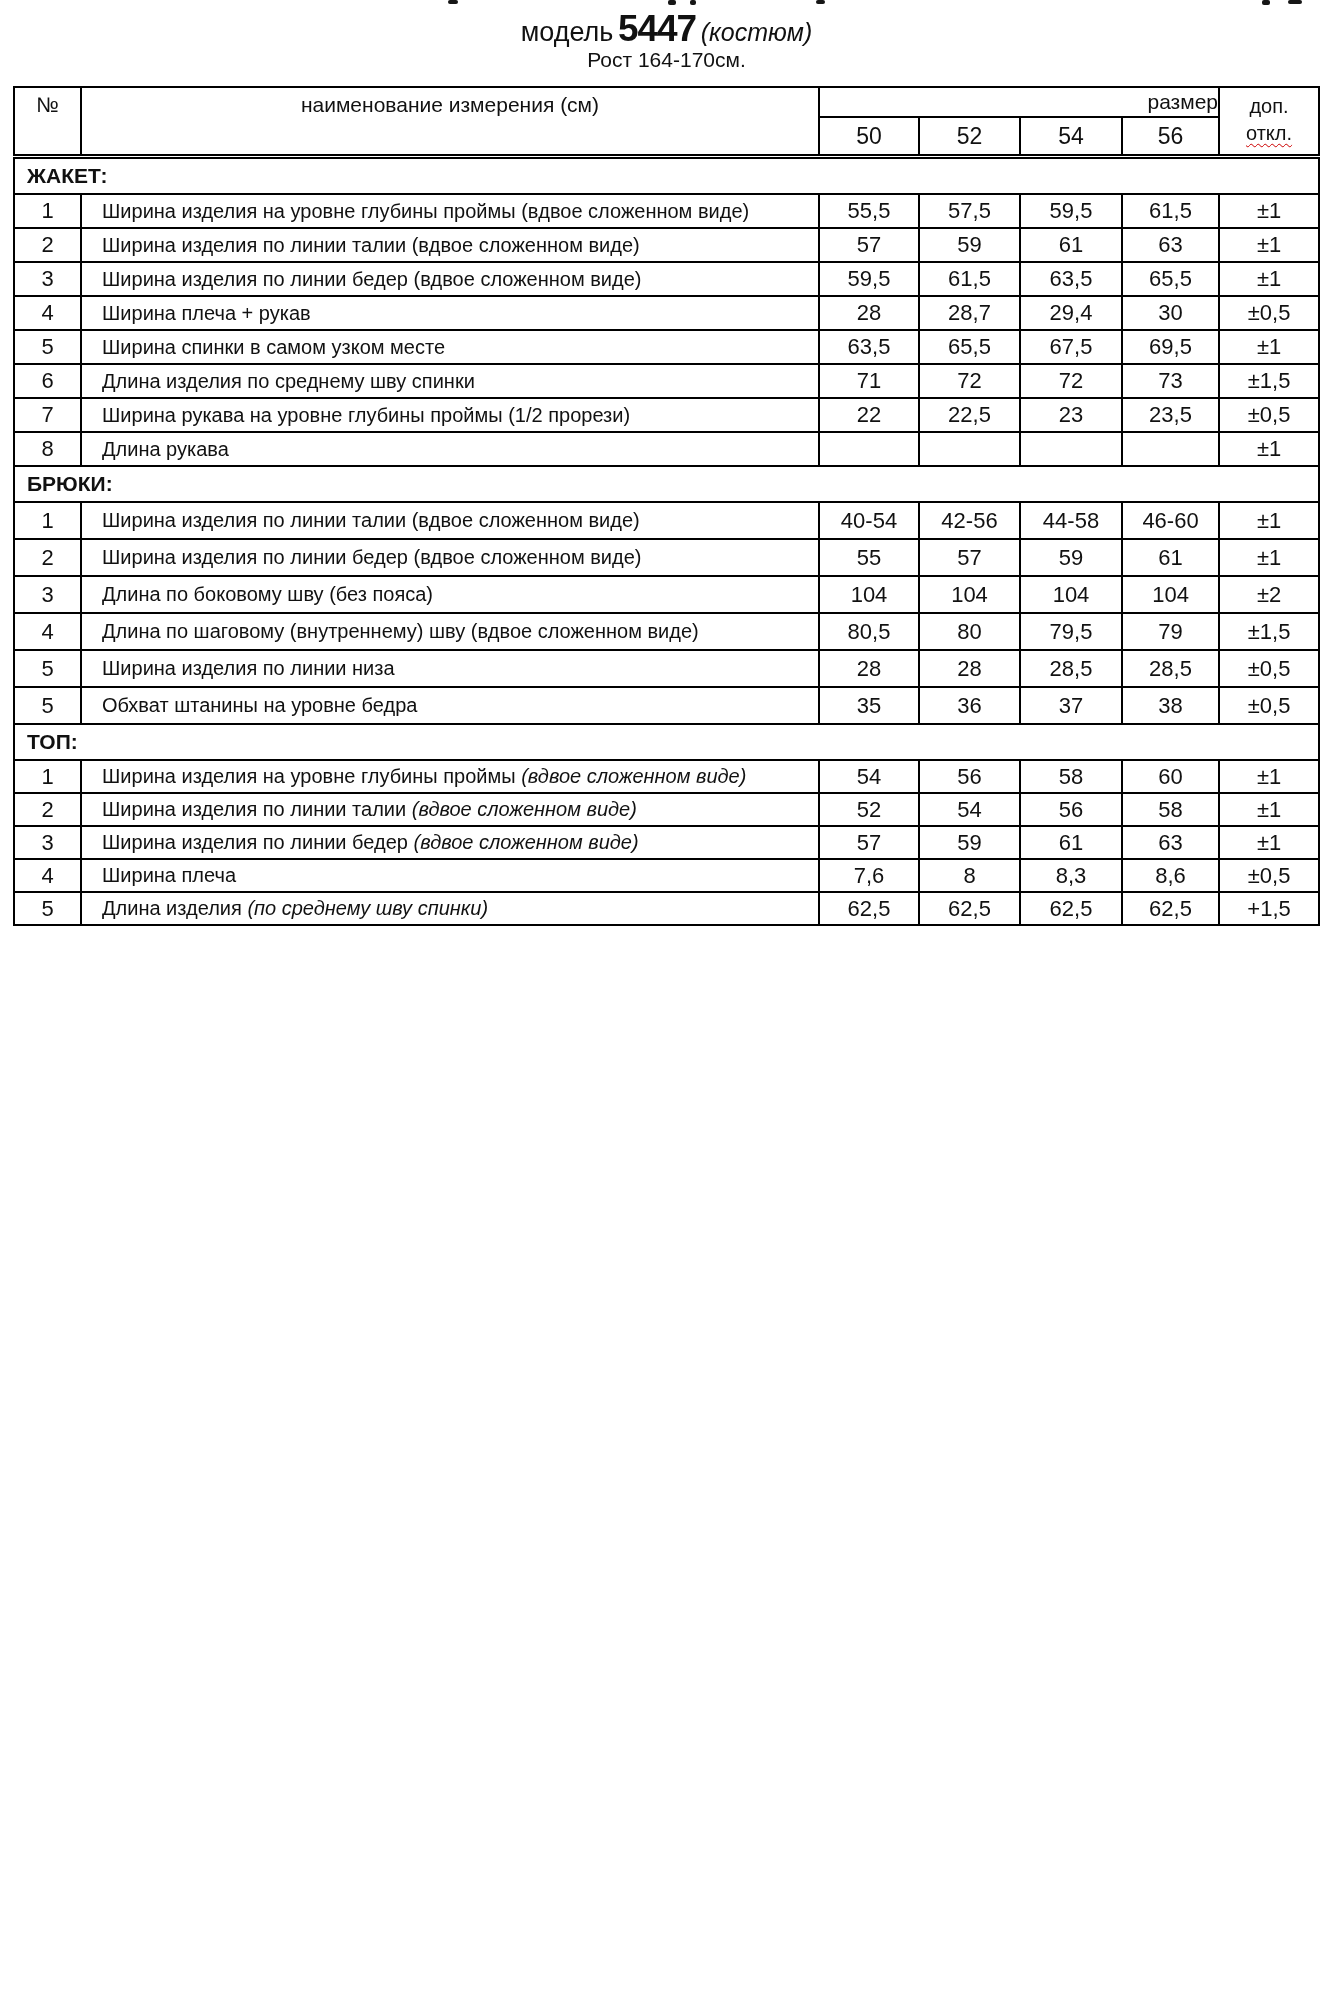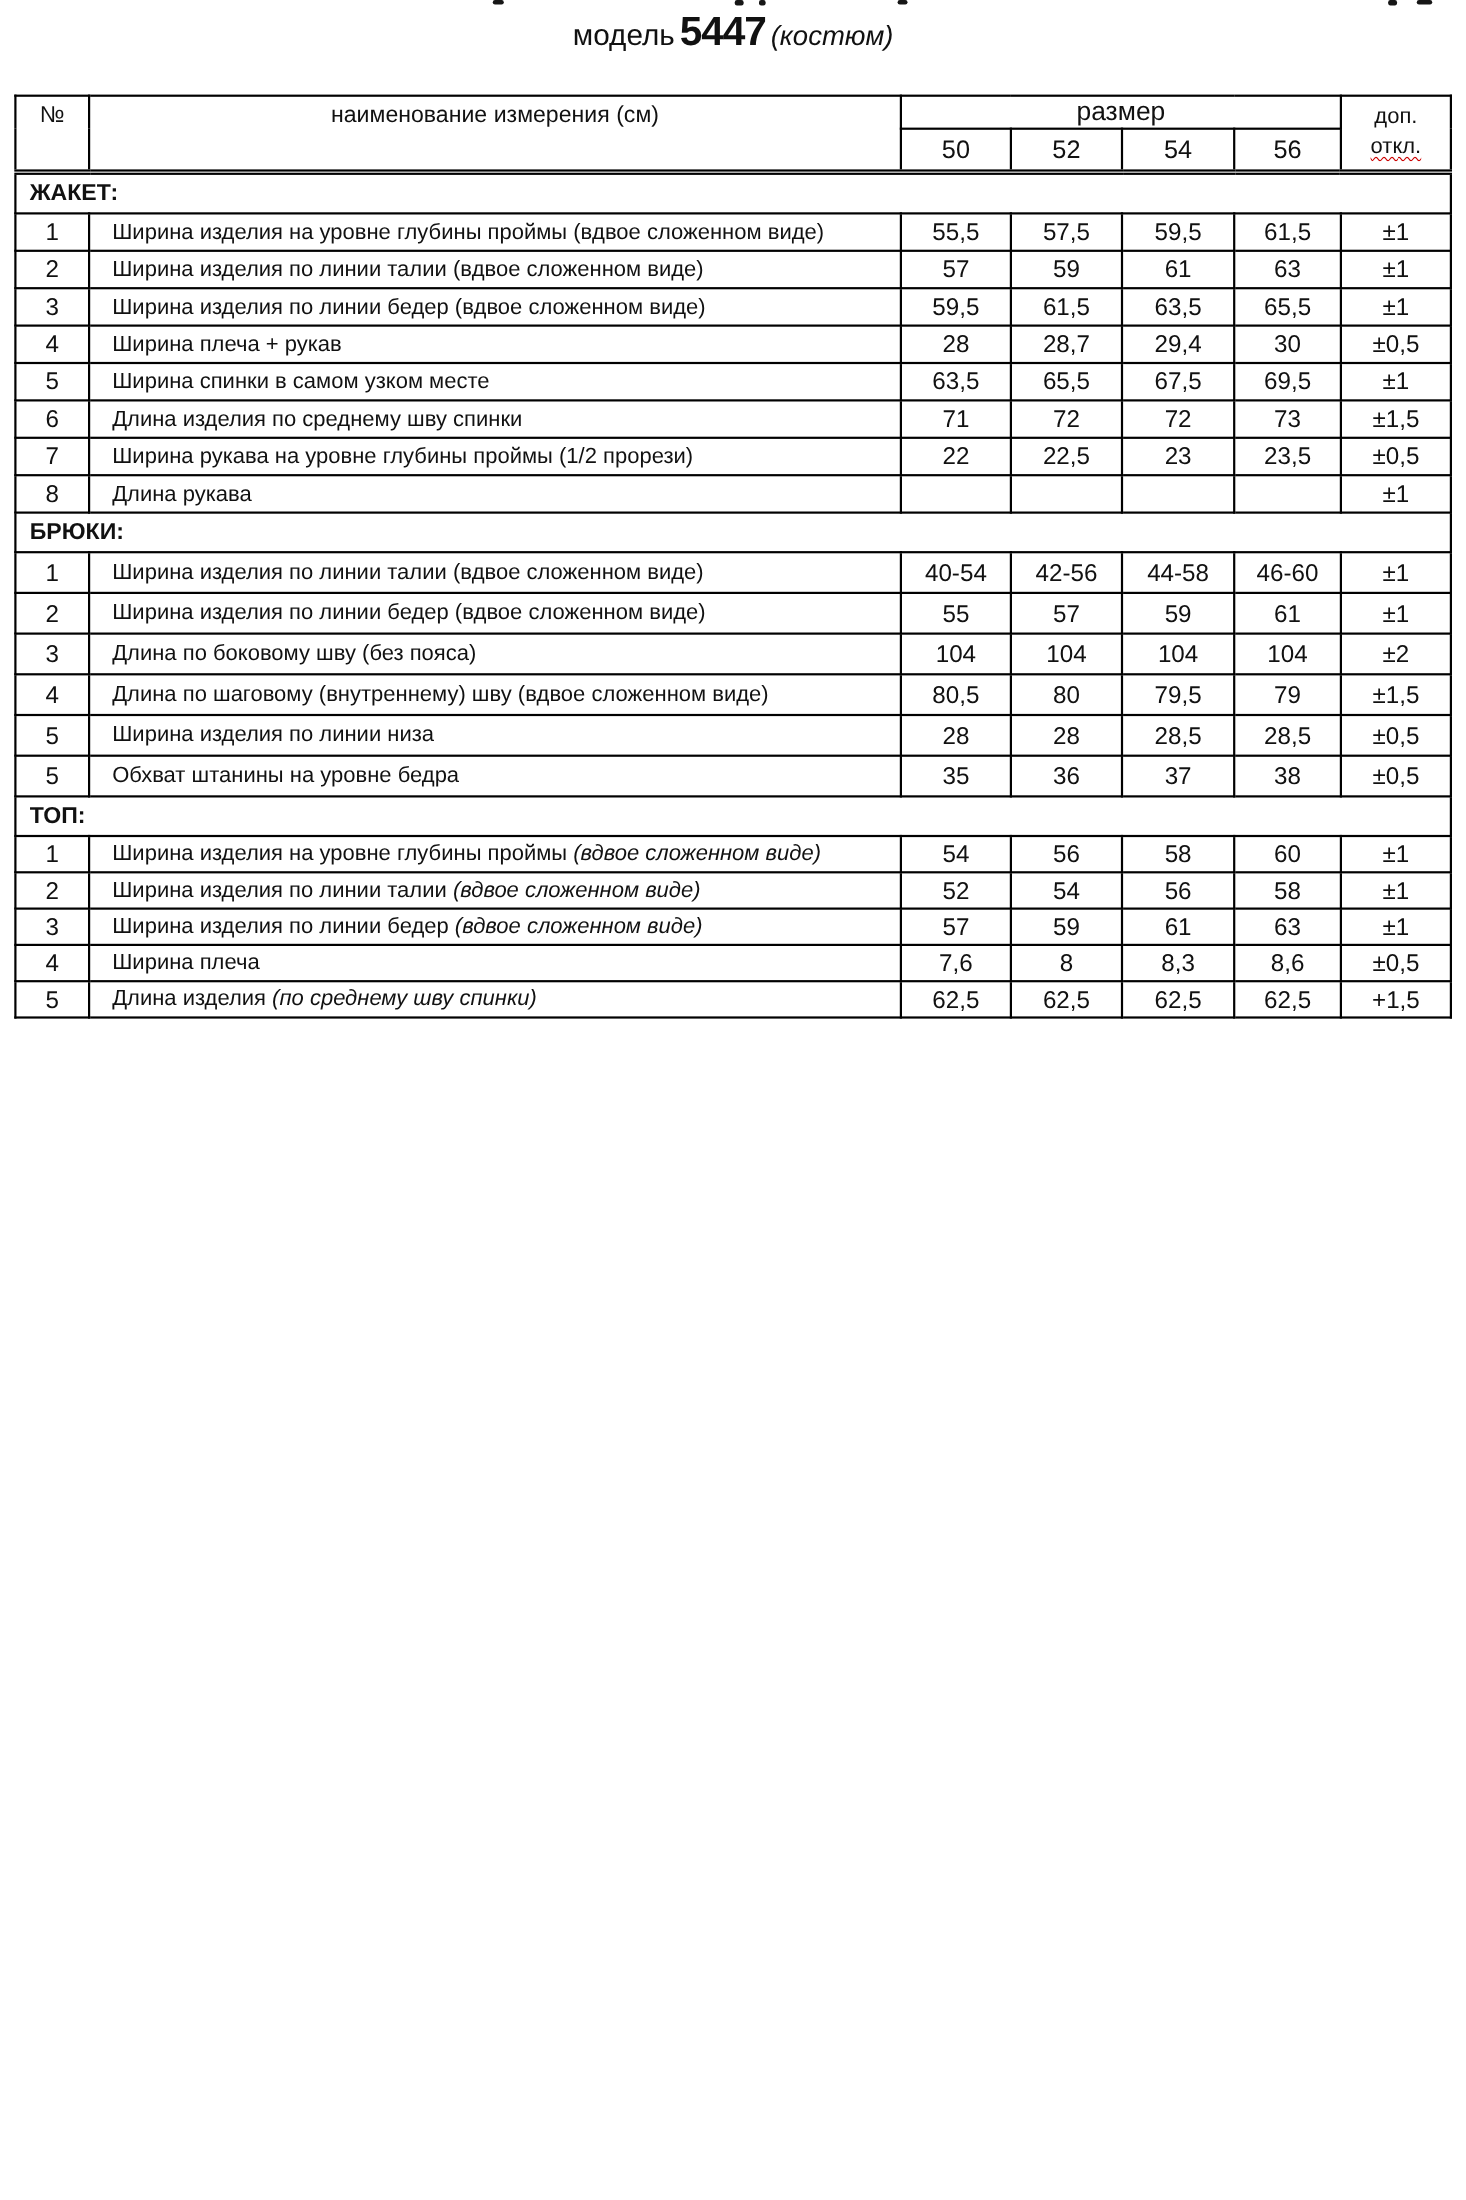--- a/index.html
+++ b/index.html
@@ -32,21 +32,21 @@
     border:2px solid #000;
     padding:0;
     font-weight:normal;
     overflow:hidden;
     white-space:nowrap;
   }
   thead th{vertical-align:top;}
   .hb{border-bottom:5px double #000;}
   .h-num{font-size:21px;text-align:center;padding-top:5px;}
   .h-name{font-size:21px;text-align:center;padding-top:5px;}
-  .h-size-group{font-size:24px;text-align:center;height:28px;vertical-align:middle;}
+  .h-size-group{font-size:21px;text-align:right;height:28px;vertical-align:middle;}
   .h-size{font-size:23px;font-weight:normal;text-align:center;height:36px;vertical-align:middle;margin-left:20px;}
   .h-tol{font-size:20px;text-align:center;padding-top:5px;line-height:27px;}
   .squiggle{
     text-decoration:underline wavy #c00;
     text-decoration-thickness:1px;
     text-underline-offset:3px;
   }
 
   tr.sec-row td{
     font-size:21px;font-weight:bold;text-align:left;
@@ -69,20 +69,21 @@
   <div class="frag" style="left:690px;top:0;width:6px;height:5px;"></div>
   <div class="frag" style="left:816px;top:0;width:9px;height:4px;"></div>
   <div class="frag" style="left:1262px;top:0;width:8px;height:5px;"></div>
   <div class="frag" style="left:1288px;top:0;width:14px;height:4px;"></div>
 
   <div class="title-line">
     <span class="title-prefix">модель</span>
     <span class="title-model">5447</span>
     <span class="title-suffix">(костюм)</span>
   </div>
+  <div class="subtitle">Рост 164-170см.</div>
 
   <div class="tbl-wrap">
     <table>
       <colgroup>
         <col style="width:67px">
           <col style="width:738px">
         <col style="width:100px">
           <col style="width:101px">
         <col style="width:102px">
           <col style="width:97px">

